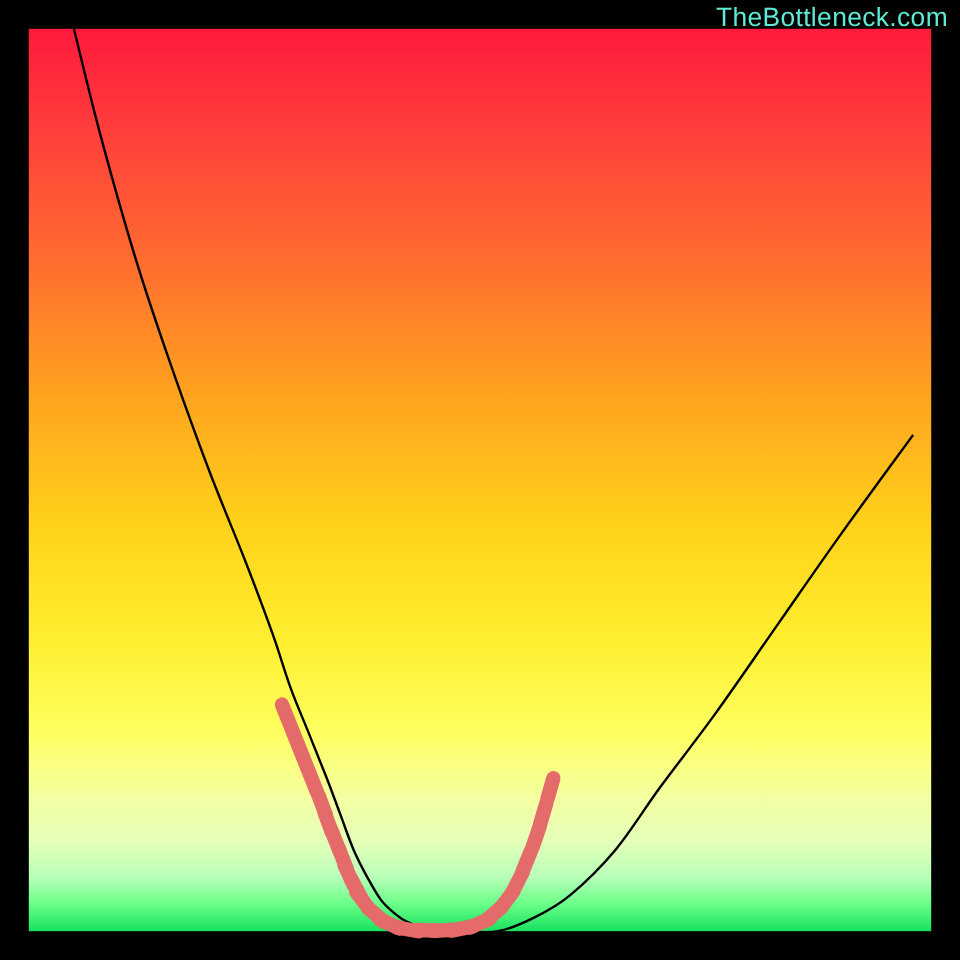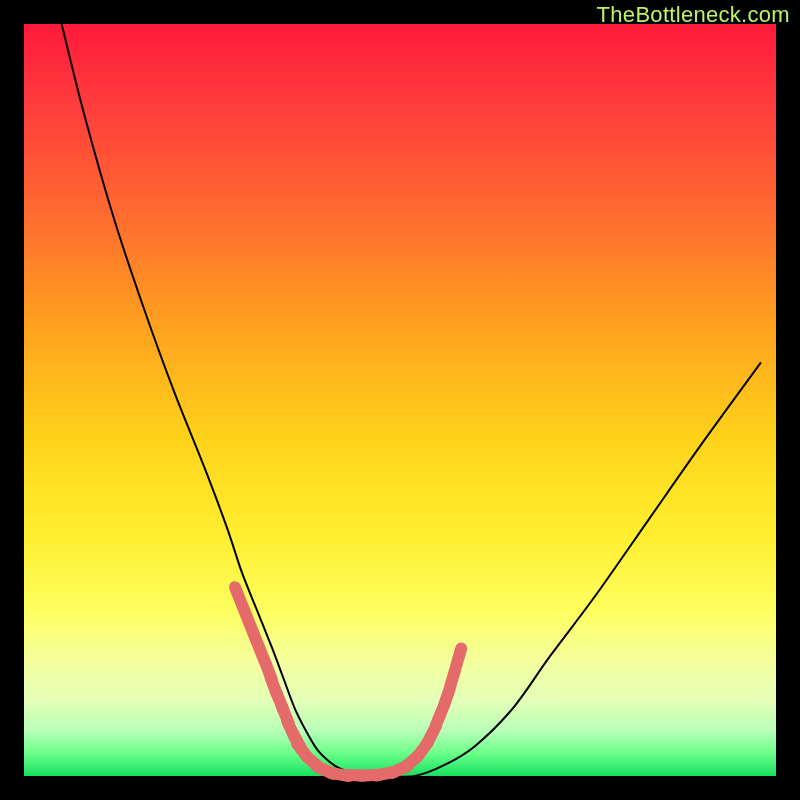--- a/index.html
+++ b/index.html
@@ -29,21 +29,21 @@
       #e4ffb8 90%,
       #b8ffb8 94%,
       #6aff88 97%,
       #18e060 100%
     );
   }
   .watermark {
     position: absolute;
     top: 2px;
     right: 10px;
-    color: #bef264;
+    color: #5eead4;
     font-size: 22px;
     font-weight: 400;
     letter-spacing: 0.3px;
     user-select: none;
   }
   svg.overlay {
     position: absolute;
     left: 0;
     top: 0;
     width: 752px;

